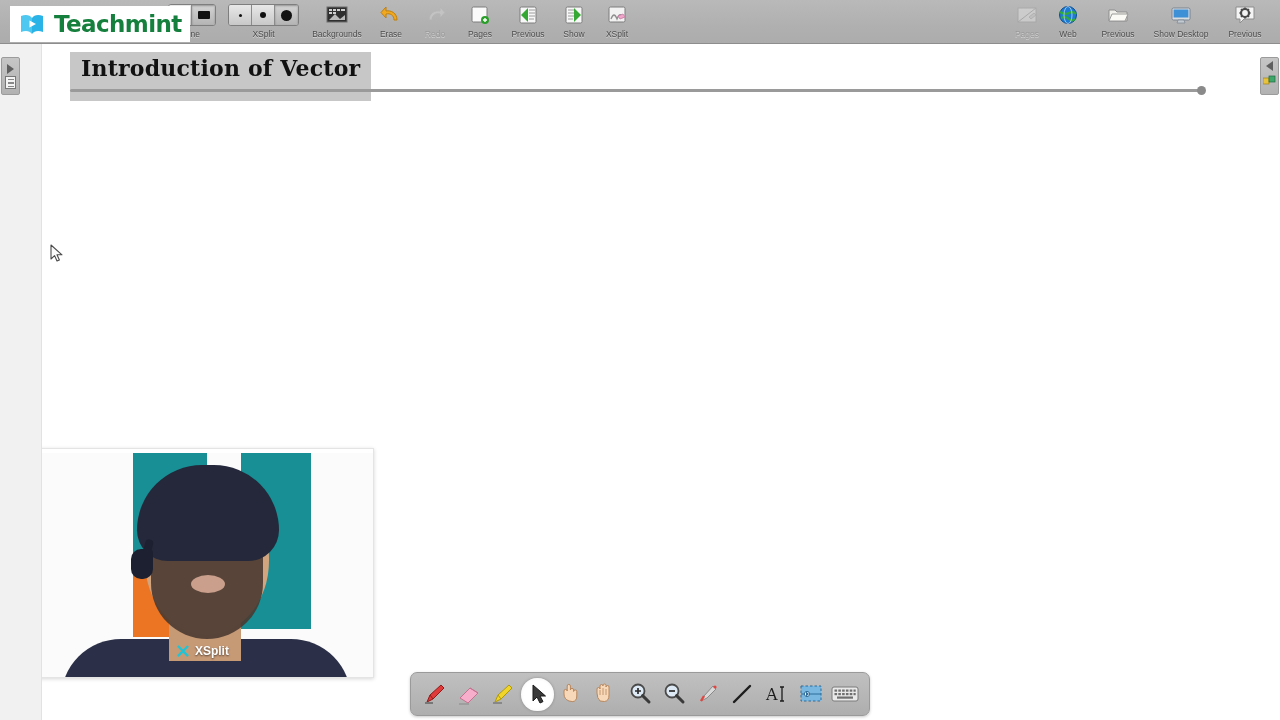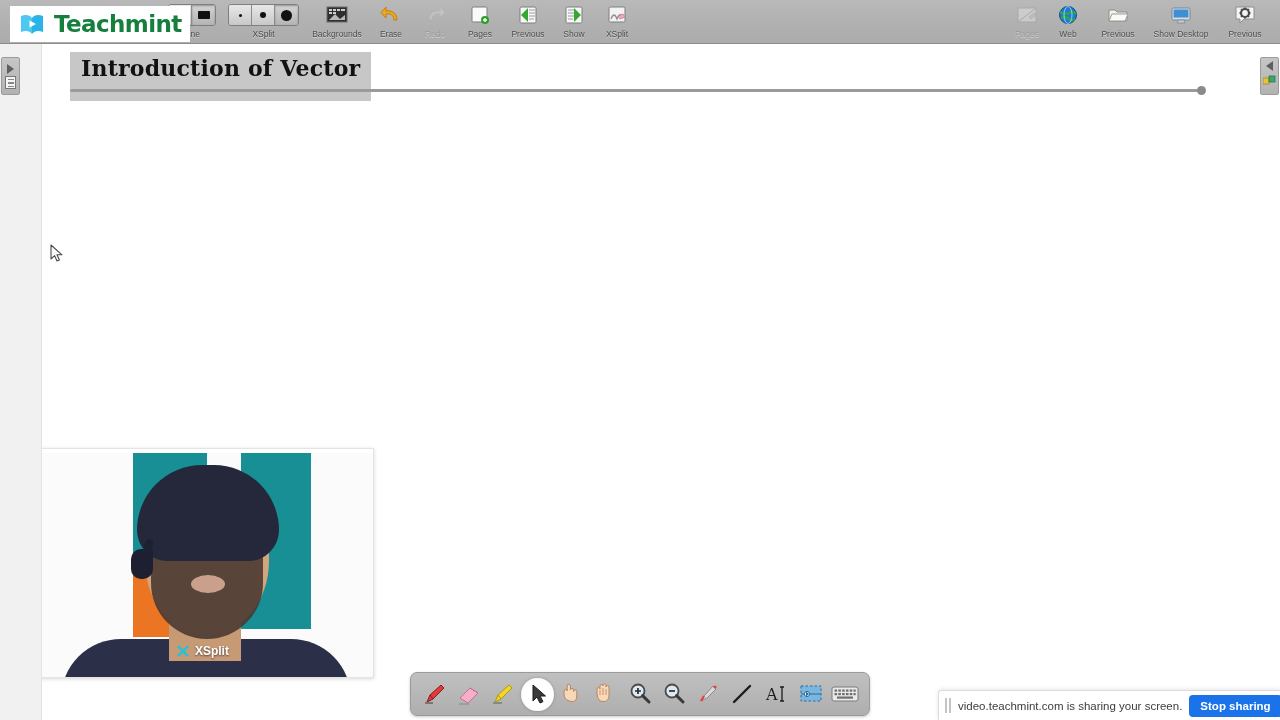--- a/index.html
+++ b/index.html
@@ -561,23 +561,14 @@
           <rect x="11.1" y="10" width="2.6" height="2.2"></rect>
             <rect x="14.9" y="10" width="2.6" height="2.2"></rect>
           <rect x="18.7" y="10" width="2.6" height="2.2"></rect>
             <rect x="22.5" y="10" width="2.2" height="2.2"></rect>
           <rect x="6" y="13.5" width="16" height="2.2"></rect>
         </g>
       </svg>
     </div>
   </div>
 
-  <div class="share-bar">
-    <span class="share-grip">
-        <i></i>
-        <i></i>
-      </span>
-    <span class="share-msg">video.teachmint.com is sharing your screen.</span>
-    <button class="share-stop">Stop sharing</button>
-
-  </div>
 
 </div>
 
 </body></html>

